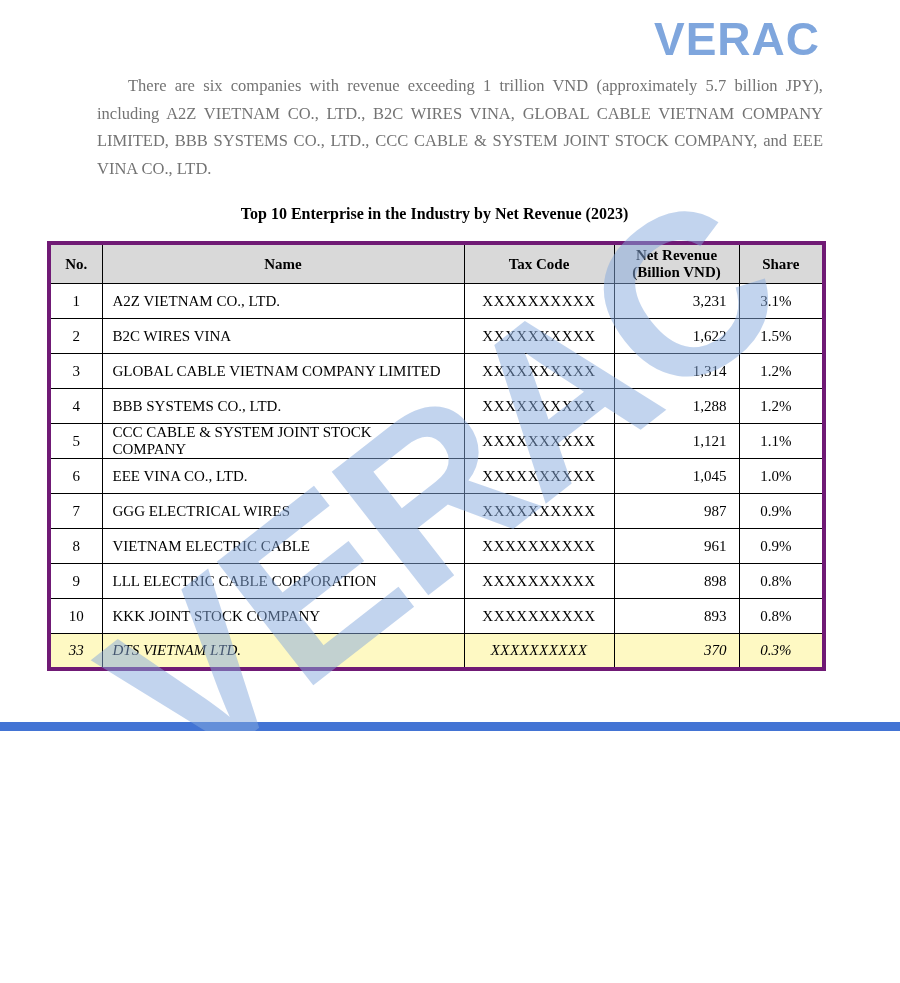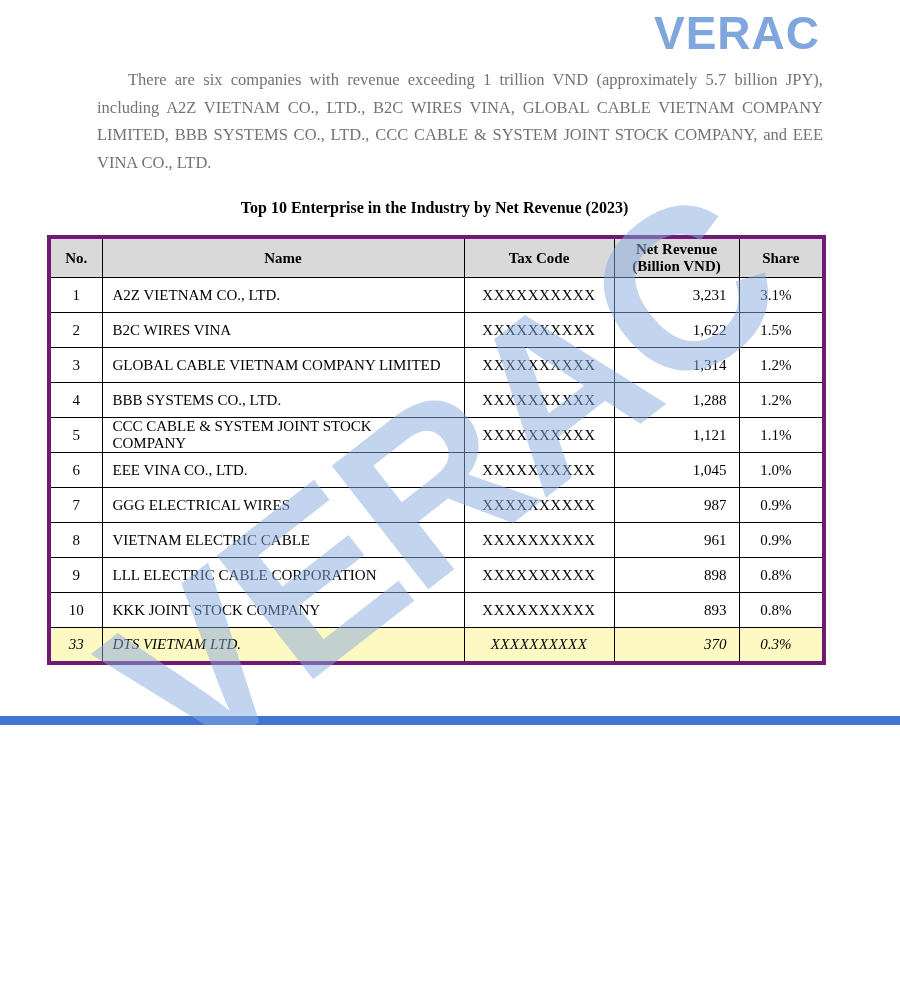--- a/index.html
+++ b/index.html
@@ -1,19 +1,19 @@
 <!DOCTYPE html>
 <html><head>
 <meta charset="utf-8">
 <style>
   * { margin: 0; padding: 0; box-sizing: border-box; }
   body { background: #ffffff; font-family: "Liberation Serif", serif; }
   .page {
     position: relative; width: 900px; height: 725px;
-    background: #ffffff; overflow: hidden;
+    background: #ffffff; overflow: hidden; margin-top: 6px;
   }
   .logo {
     position: absolute; top: 10px; right: 80px;
     font-family: "Liberation Sans", sans-serif;
     font-weight: 800; font-size: 46px; letter-spacing: 1px;
     color: #7FA6DD; line-height: 1;
   }
   .intro {
     position: absolute; top: 66px; left: 97px; width: 726px;
     font-size: 16.5px; line-height: 27.5px; color: #737373;

